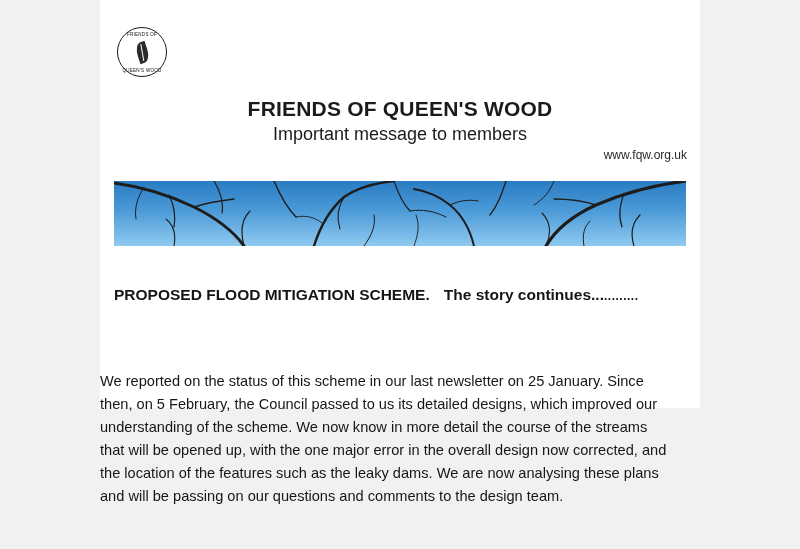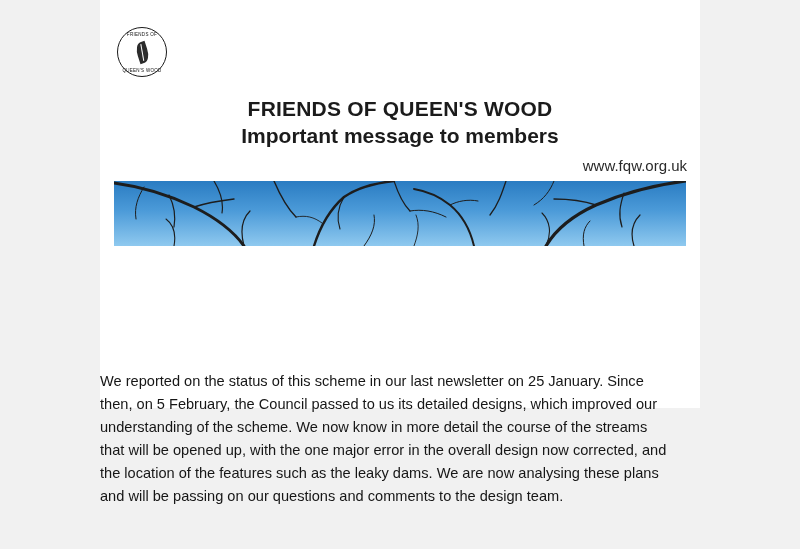--- a/index.html
+++ b/index.html
@@ -106,31 +106,30 @@
     font-weight: bold;
     color: #1b1b1b;
     letter-spacing: 0.2px;
   }
   .subtitle {
     position: absolute;
     left: 0;
     top: 124px;
     width: 600px;
     text-align: center;
-    font-size: 21px;
-    font-weight: bold;
+    font-size: 18px;
+    font-weight: normal;
     color: #1b1b1b;
   }
   .website {
     position: absolute;
     right: 13px;
     top: 148px;
-    font-size: 15px;
+    font-size: 12px;
     color: #2a2a2a;
-    margin-top: 9px;
   }
   
   .banner {
     position: absolute;
     left: 14px;
     top: 181px;
     width: 572px;
     height: 65px;
     overflow: hidden;
     background: linear-gradient(to bottom, #2d7fc4 0%, #3f93d4 35%, #63afe3 70%, #8ec8ee 100%);
@@ -232,17 +231,20 @@
           <path d="M250,65 C258,54 262,44 260,34" stroke-width="1"></path>
           <path d="M300,65 C304,54 306,44 302,34" stroke-width="0.9"></path>
           <path d="M470,65 C468,54 470,46 476,40" stroke-width="1"></path>
           <path d="M520,65 C516,52 518,42 526,34" stroke-width="1.2"></path>
           <path d="M60,65 C62,54 60,44 52,38" stroke-width="1.1"></path>
         </g>
       </svg>
     </div>
 
     <div class="body-wrap">
+      <div class="heading">
+        <span>PROPOSED FLOOD MITIGATION SCHEME.</span><span class="gap"></span><span>The story continues...</span><span class="ellipsis">.........</span>
+      </div>
       <div class="paragraph">We reported on the status of this scheme in our last newsletter on 25 January. Since then, on 5 February, the Council passed to us its detailed designs, which  improved our understanding of the scheme. We now know in more detail the course of the streams that will be opened up, with the one major error in the overall design now corrected, and the location of the features such as the leaky dams. We are now analysing these plans and will be passing on our questions and comments to the design team.</div>
     </div>
 
   </div>
 </div>
 
 </body></html>

